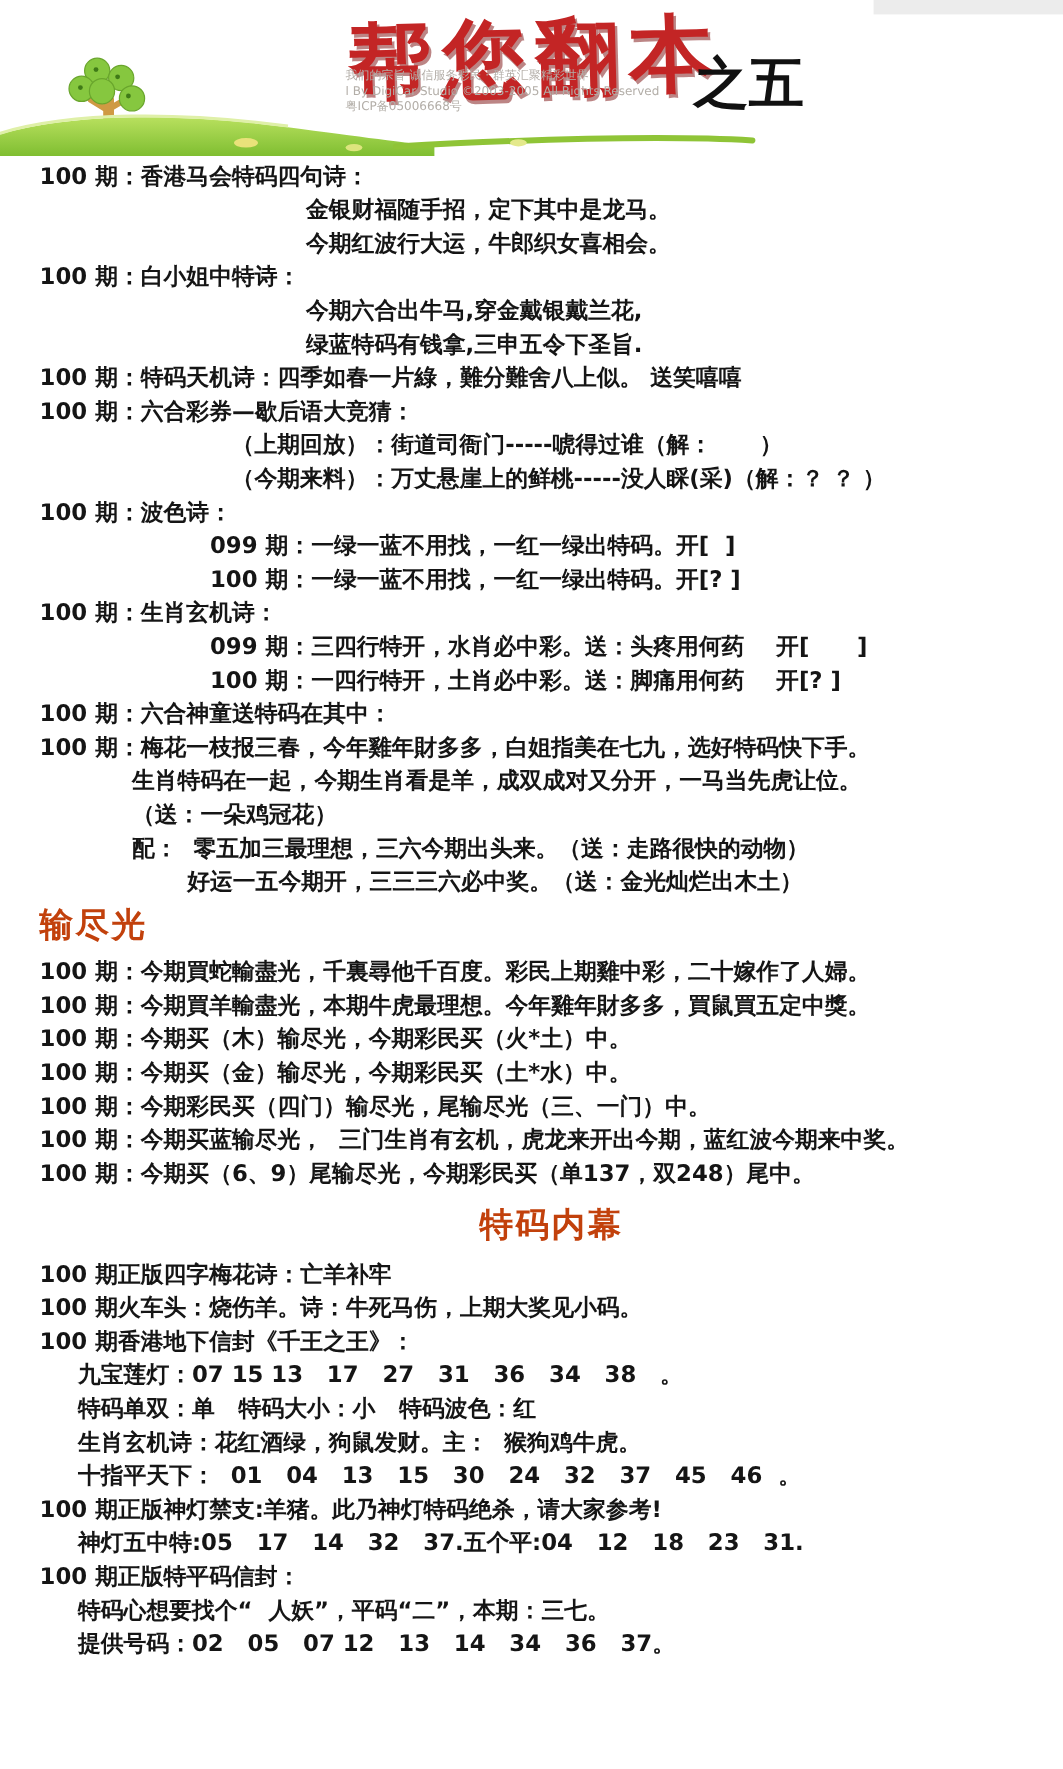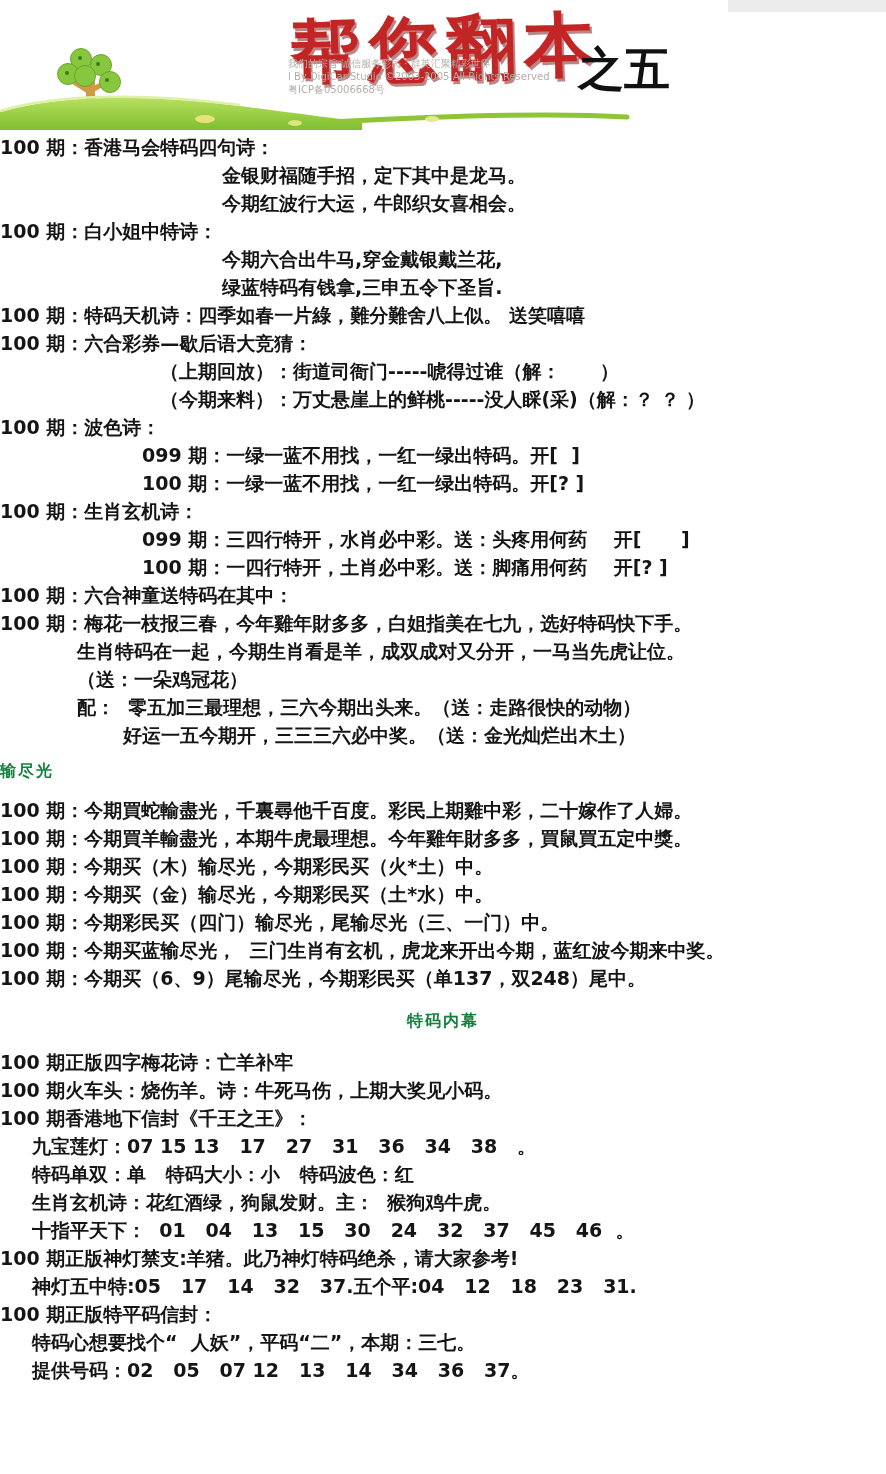--- a/index.html
+++ b/index.html
@@ -28,25 +28,25 @@
         background:#86c73f;border:1px solid #69a52c;box-sizing:border-box;}
   .l1{left:12px;top:-2px;} .l2{left:32px;top:4px;} .l3{left:-1px;top:13px;}
   .l4{left:41px;top:21px;} .l5{left:16px;top:15px;}
   .leafdot{position:absolute;width:4px;height:4px;border-radius:50%;background:#3f7a17;}
   .d1{left:20px;top:6px;} .d2{left:38px;top:12px;} .d3{left:7px;top:21px;} .d4{left:47px;top:28px;}
 
   .hill{position:absolute;left:0;top:90px;}
 
   
   .content{position:absolute;left:0;top:133px;width:886px;box-sizing:border-box;
-           font-size:19px;font-weight:bold;color:#151515;}
+           padding-left:33px;font-size:19px;font-weight:bold;color:#151515;}
   .line{line-height:28px;min-height:28px;white-space:pre-wrap;}
   .p220{padding-left:222px;} .p160{padding-left:160px;} .p140{padding-left:142px;}
   .p77{padding-left:77px;}   .p123{padding-left:123px;} .p32{padding-left:32px;}
-  .sec-h{font-size:16px;line-height:32px;font-weight:600;letter-spacing:2px;color:#15803d;
+  .sec-h{font-size:28px;line-height:32px;font-weight:600;letter-spacing:2px;color:#c2410c;
          white-space:pre-wrap;}
   .h-first{margin-top:6px;margin-bottom:9px;}
   .h-second{margin-top:13px;margin-bottom:11px;text-align:center;}
 </style>
 </head>
 <body>
 
 <div class="page">
 
   <div class="hdr">

